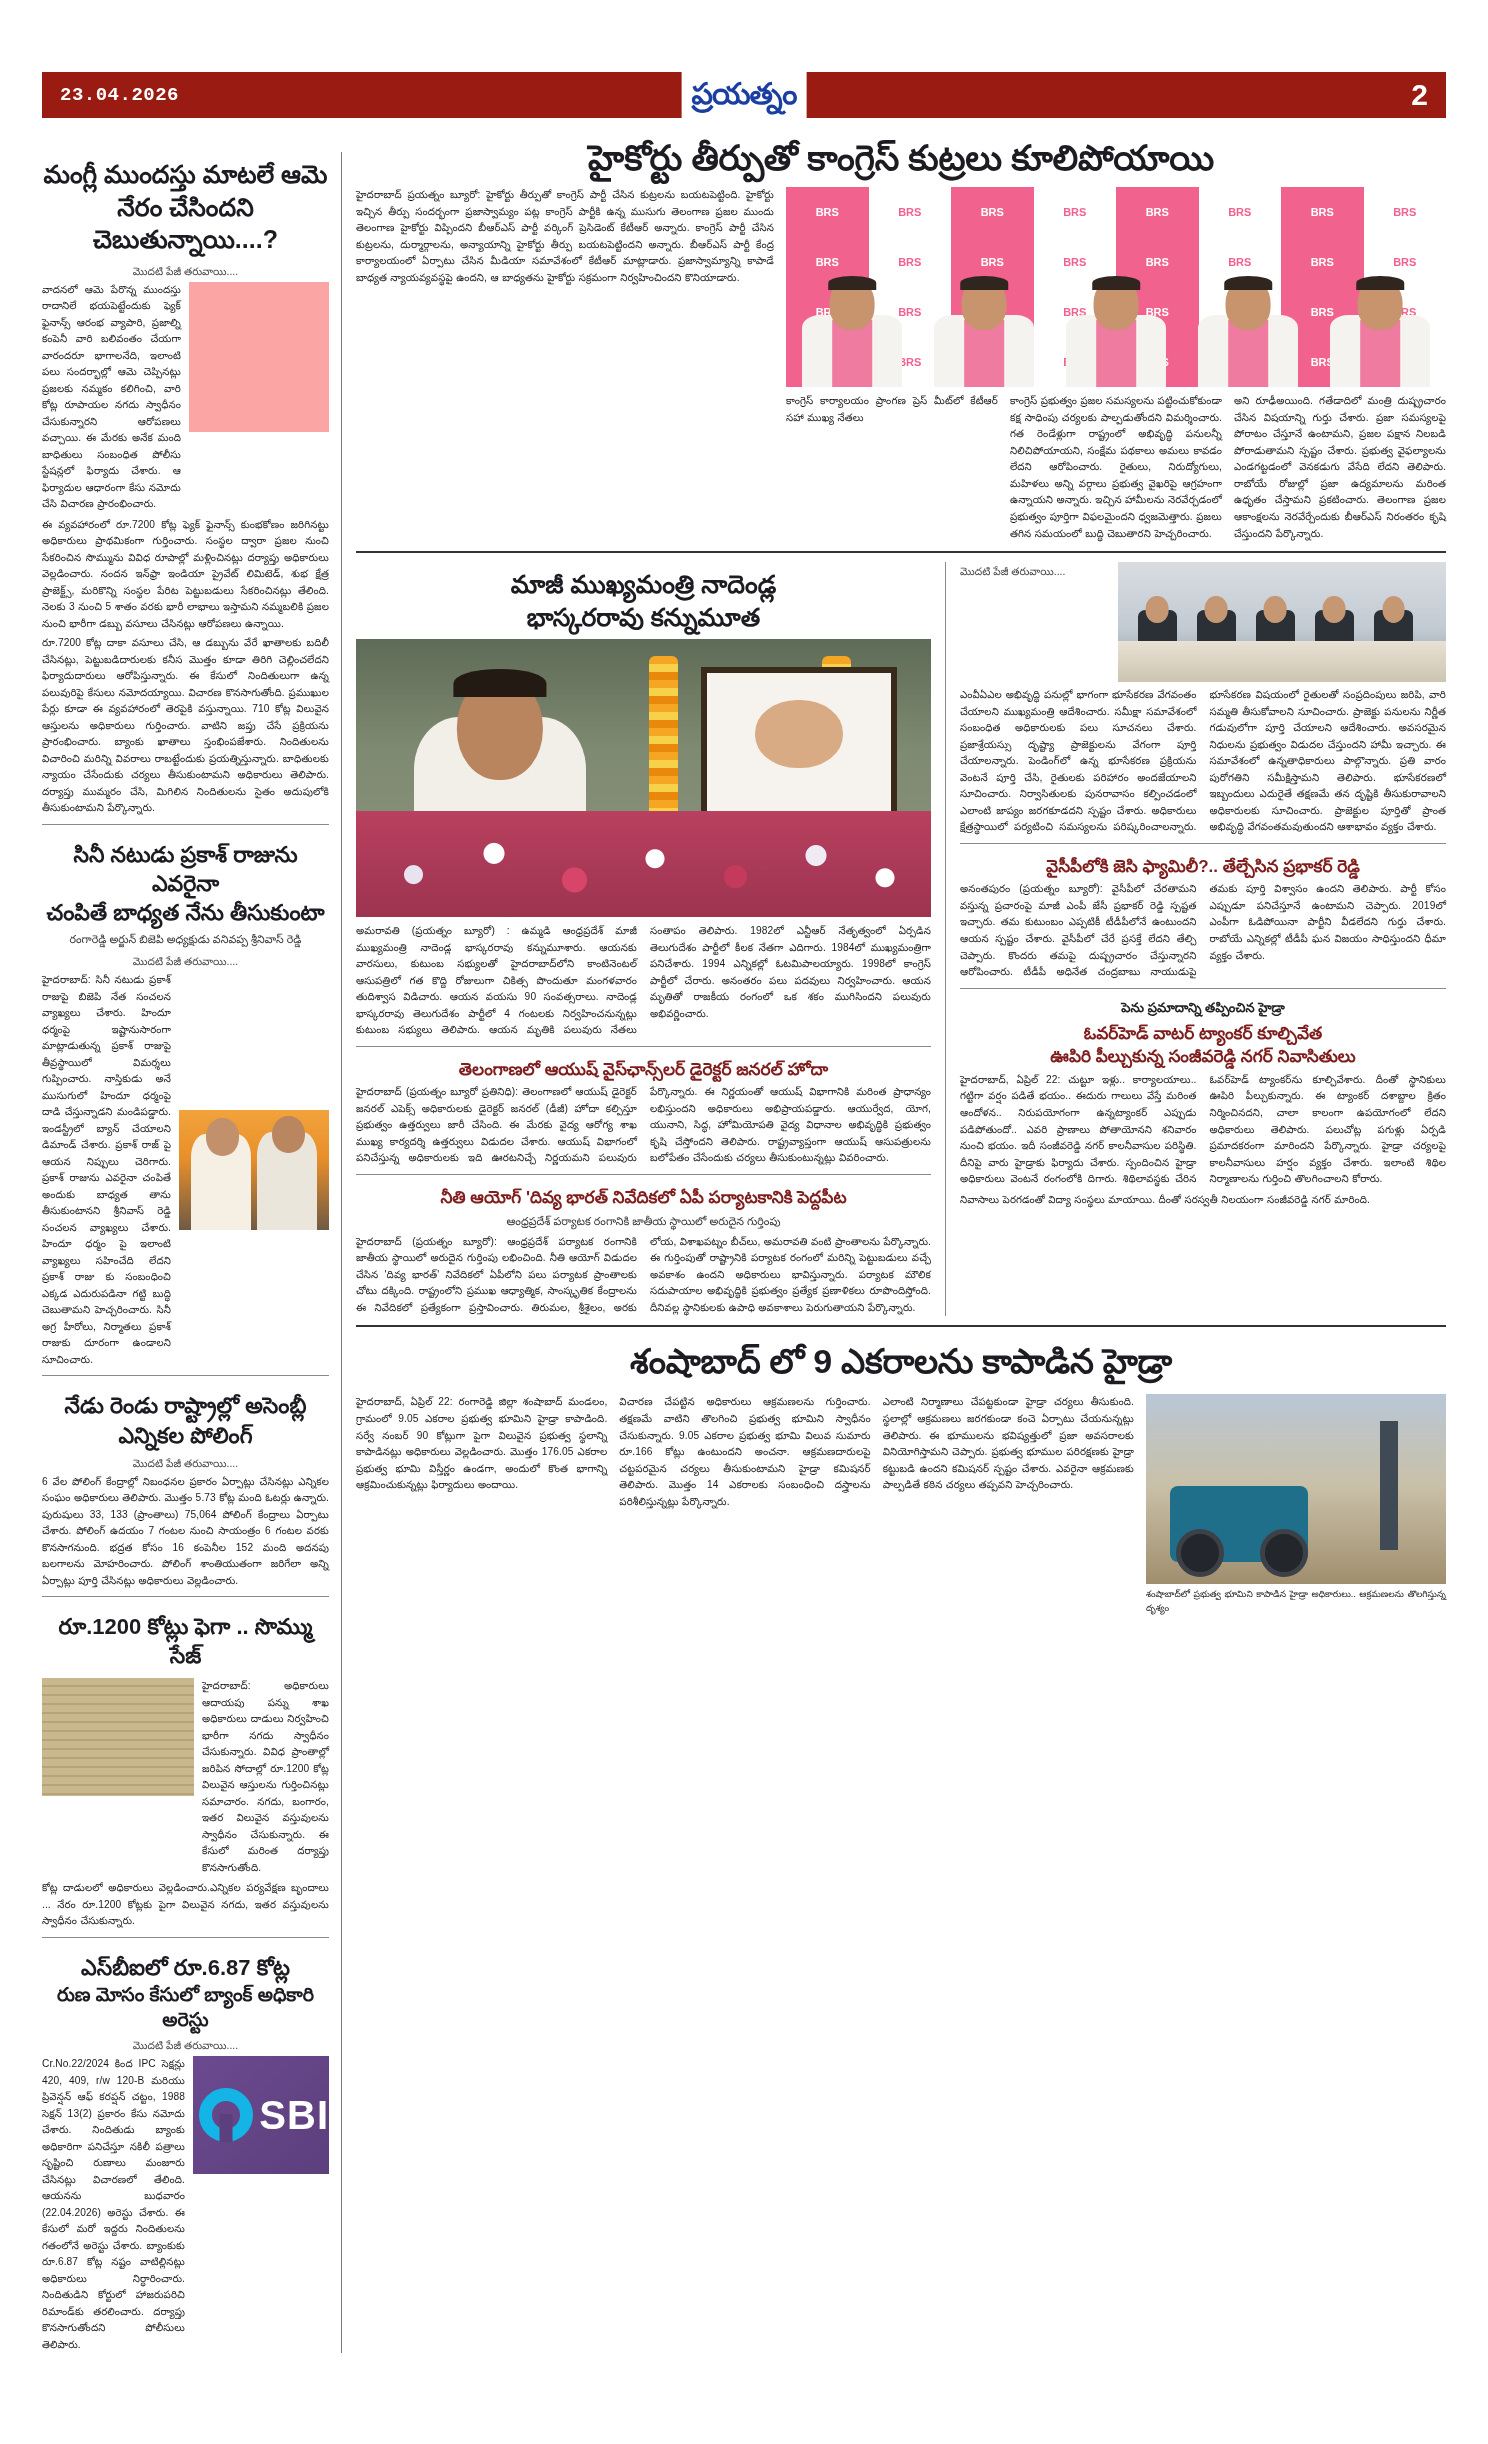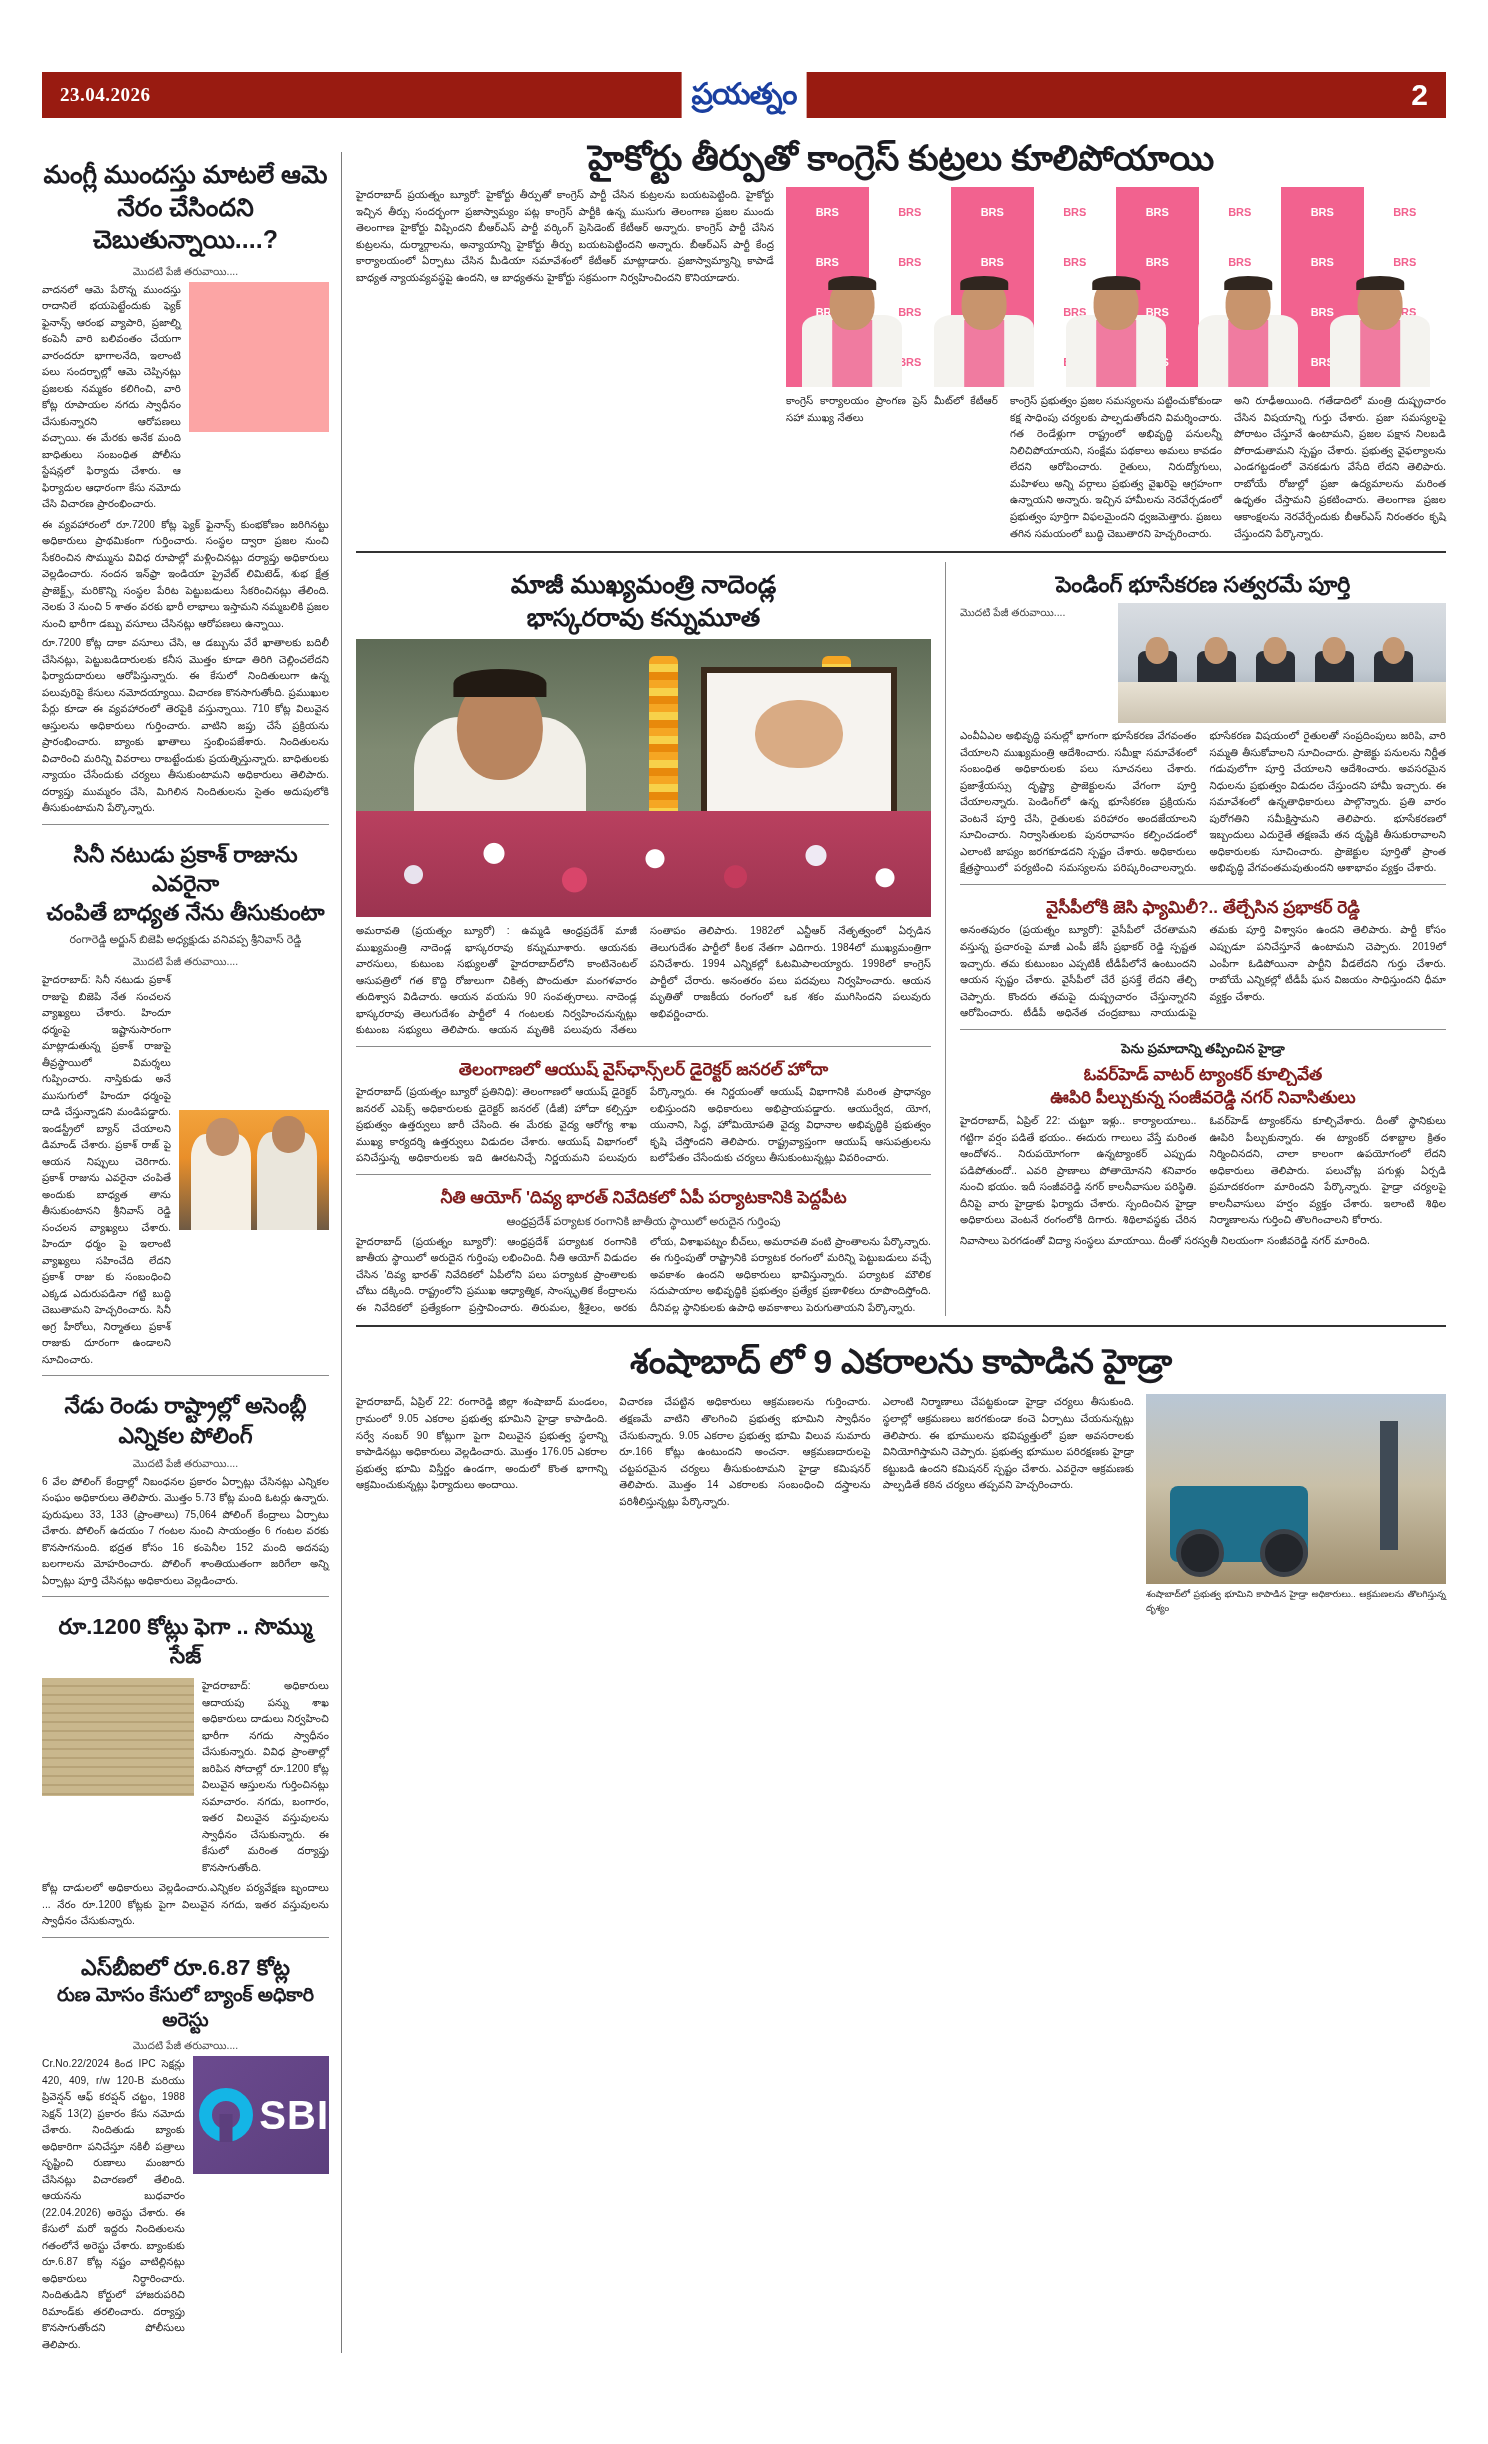--- a/index.html
+++ b/index.html
@@ -15,21 +15,21 @@
   .masthead {
     position: relative;
     margin: 72px 42px 0 42px;
     height: 46px;
     background: #991b11;
     display: flex; align-items: center; justify-content: space-between;
     padding: 0 18px;
   }
   .masthead .date {
     color: #fff; font-size: 19px; font-weight: bold; letter-spacing: .5px;
-    font-family: Liberation Serif, serif;
+    font-family: Liberation Mono, monospace;
   }
   .masthead .pageno {
     color: #fff; font-size: 30px; font-weight: bold; line-height: 1;
   }
   .logo-box {
     position: absolute; left: 50%; top: -8px; transform: translateX(-50%);
     background: #fff; padding: 4px 10px 6px 10px;
     height: 62px; display:flex; align-items:center; justify-content:center;
   }
   .logo-box .logo-text {
@@ -427,21 +427,20 @@
           <div class="hr-thin"></div>
 
           <div class="hl-sub-sm">నీతి ఆయోగ్ 'దివ్య భారత్ నివేదికలో ఏపీ పర్యాటకానికి పెద్దపీట</div>
           <div class="byline">ఆంధ్రప్రదేశ్ పర్యాటక రంగానికి జాతీయ స్థాయిలో అరుదైన గుర్తింపు</div>
           <div class="body-txt two-col">హైదరాబాద్ (ప్రయత్నం బ్యూరో): ఆంధ్రప్రదేశ్ పర్యాటక రంగానికి జాతీయ స్థాయిలో అరుదైన గుర్తింపు లభించింది. నీతి ఆయోగ్ విడుదల చేసిన 'దివ్య భారత్' నివేదికలో ఏపీలోని పలు పర్యాటక ప్రాంతాలకు చోటు దక్కింది. రాష్ట్రంలోని ప్రముఖ ఆధ్యాత్మిక, సాంస్కృతిక కేంద్రాలను ఈ నివేదికలో ప్రత్యేకంగా ప్రస్తావించారు. తిరుమల, శ్రీశైలం, అరకు లోయ, విశాఖపట్నం బీచ్‌లు, అమరావతి వంటి ప్రాంతాలను పేర్కొన్నారు. ఈ గుర్తింపుతో రాష్ట్రానికి పర్యాటక రంగంలో మరిన్ని పెట్టుబడులు వచ్చే అవకాశం ఉందని అధికారులు భావిస్తున్నారు. పర్యాటక మౌలిక సదుపాయాల అభివృద్ధికి ప్రభుత్వం ప్రత్యేక ప్రణాళికలు రూపొందిస్తోంది. దీనివల్ల స్థానికులకు ఉపాధి అవకాశాలు పెరుగుతాయని పేర్కొన్నారు.</div>
 
         </div>
 
         <div style="flex:0 0 500px; width:500px; padding-left:14px;">
 
-          <div class="hl-sub">పెండింగ్ భూసేకరణ సత్వరమే పూర్తి</div>
           <div style="display:flex; gap:8px; align-items:flex-start;">
             <div class="contd" style="flex:0 0 150px; text-align:left;">మొదటి పేజీ తరువాయి....</div>
             <div class="photo" style="flex:1 1 auto; height:120px;">
               <div class="ph-meeting">
                 <div class="seat" style="left:6%;">
                     <div class="hd"></div>
                   </div>
                 <div class="seat" style="left:24%;">
                     <div class="hd"></div>
                   </div>

